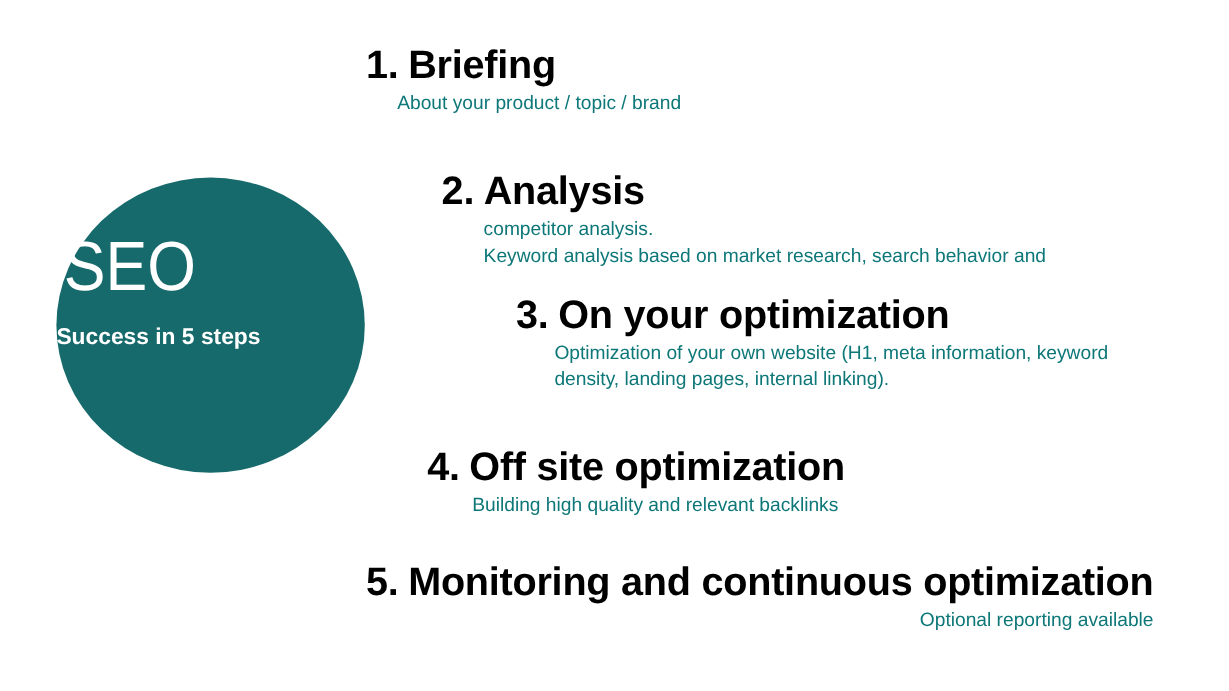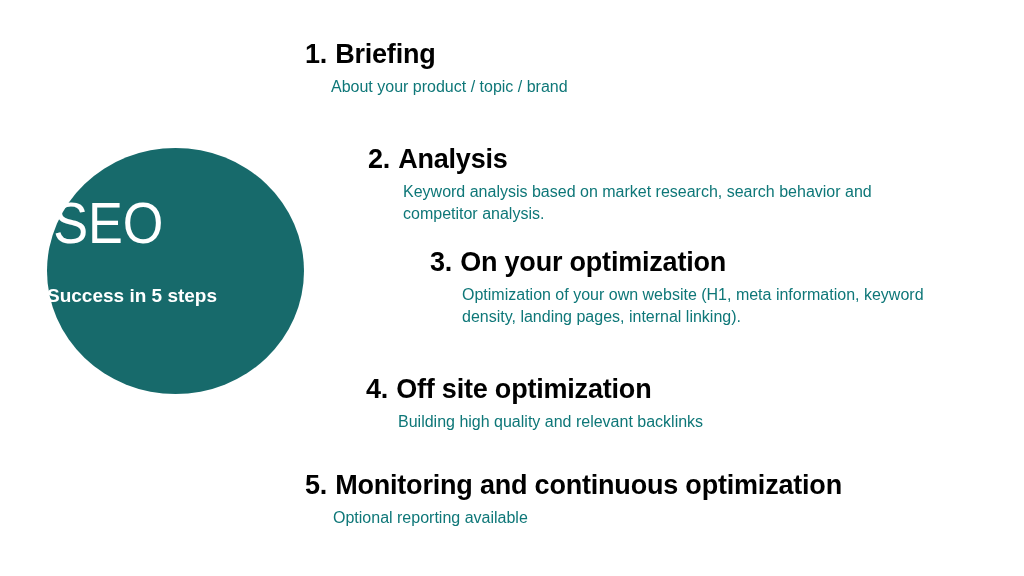--- a/index.html
+++ b/index.html
@@ -33,56 +33,56 @@
   .seo-title {
     margin-top: 46px;
     font-size: 58px;
     line-height: 1;
     font-weight: 300;
     letter-spacing: 0px;
     transform: scaleX(0.9);
     transform-origin: center top;
   }
   .seo-subtitle {
-    margin-top: 33px;
+    margin-top: 19px;
     font-size: 19px;
     font-weight: bold;
     letter-spacing: 0px;
   }
 
   
   .step {
     position: absolute;
     white-space: nowrap;
   }
   .step-heading {
-    font-size: 27px;
+    font-size: 33px;
     font-weight: bold;
     line-height: 30px;
     color: var(--heading, #000000);
     letter-spacing: -0.2px;
   }
   .step-number {
     margin-right: 8px;
   }
   .step-desc {
     margin-top: 7px;
     font-size: 16px;
     line-height: 22px;
     color: var(--description, #0e7778);
   }
   .step-1 { left: 305px; top: 39px; }
   .step-1 .step-desc { margin-left: 26px; }
   .step-2 { left: 368px; top: 144px; }
   .step-2 .step-desc { margin-left: 35px; }
   .step-3 { left: 430px; top: 247px; }
   .step-3 .step-desc { margin-left: 32px; }
-  .step-4 { left: 366px; top: 374px; }
+  .step-4 { left: 356px; top: 374px; text-align: center; }
   .step-4 .step-desc { margin-left: 32px; }
-  .step-5 { left: 305px; top: 470px; }
+  .step-5 { left: 305px; top: 470px; text-align: right; }
   .step-5 .step-desc { margin-left: 28px; }
 </style>
 </head>
 <body>
 
 <div class="stage">
 
   <div class="circle">
     <div class="seo-title">SEO</div>
     <div class="seo-subtitle">Success in 5 steps</div>
@@ -95,22 +95,22 @@
     <div class="step-desc">
       <div>About your product / topic / brand</div>
     </div>
   </div>
 
   <div class="step step-2">
     <div class="step-heading">
       <span class="step-number">2.</span><span class="step-title">Analysis</span>
     </div>
     <div class="step-desc">
+      <div>competitor analysis.</div>
       <div>Keyword analysis based on market research, search behavior and</div>
-      <div>competitor analysis.</div>
     </div>
   </div>
 
   <div class="step step-3">
     <div class="step-heading">
       <span class="step-number">3.</span><span class="step-title">On your optimization</span>
     </div>
     <div class="step-desc">
       <div>Optimization of your own website (H1, meta information, keyword</div>
       <div>density, landing pages, internal linking).</div>

